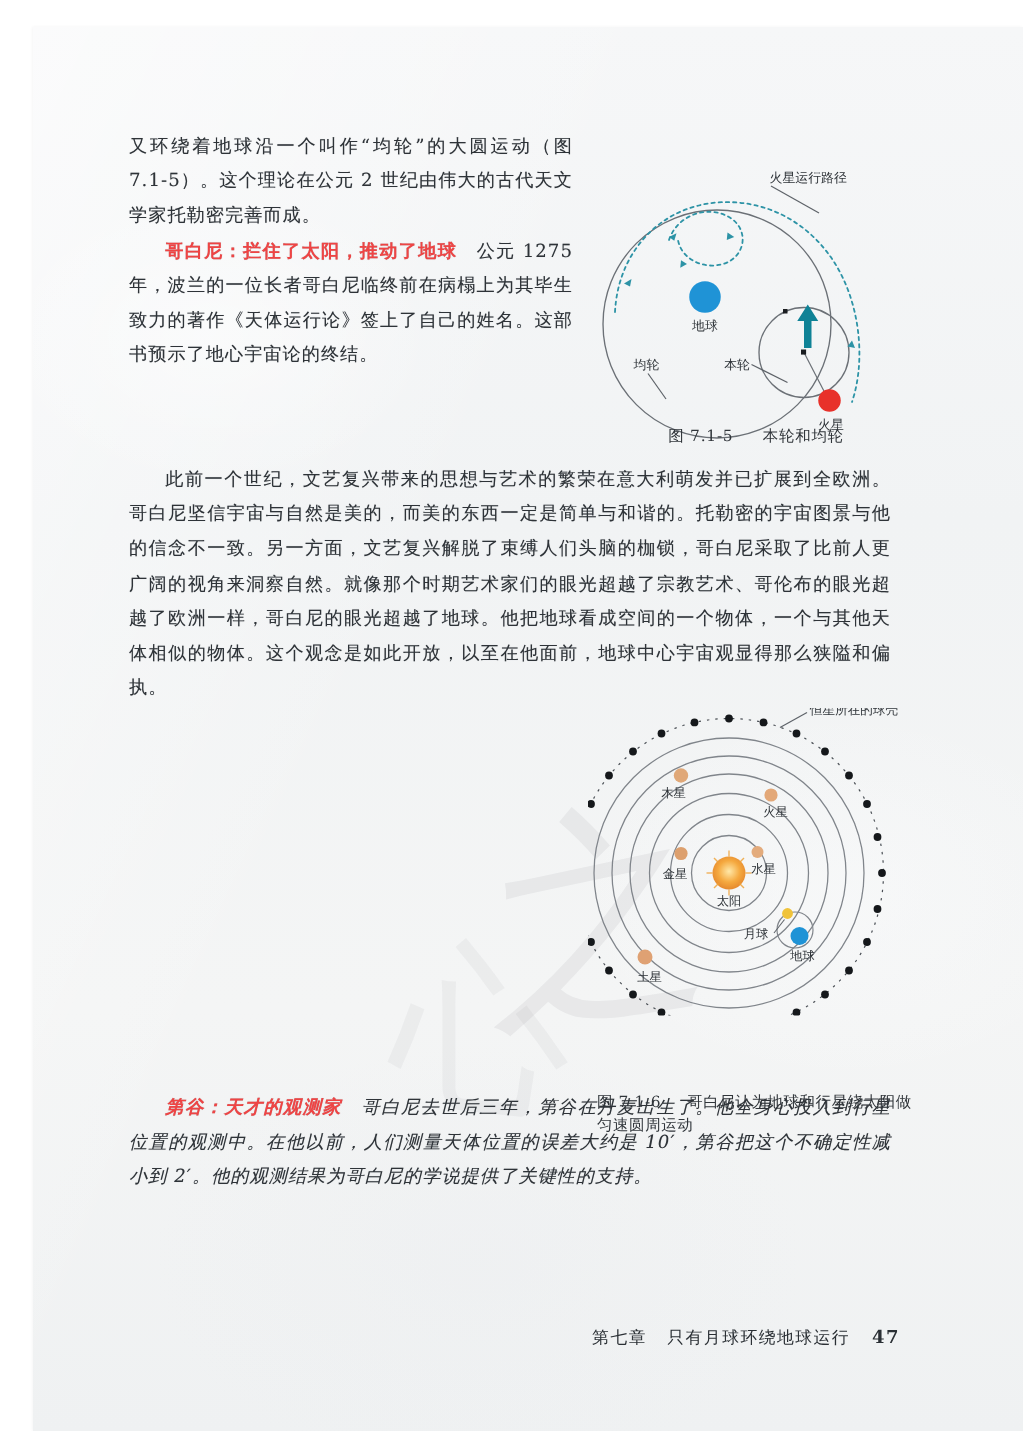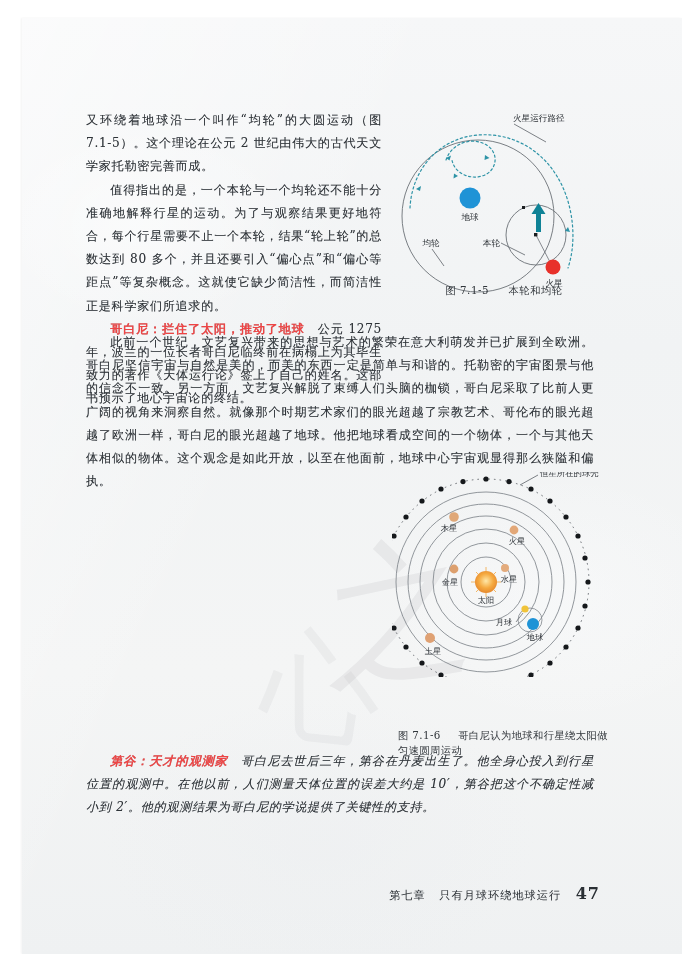--- a/index.html
+++ b/index.html
@@ -57,21 +57,20 @@
   .body-text {
     position: absolute;
     color: #2e3338;
     font-size: 12.1px;
     line-height: 23.2px;
     letter-spacing: 0.7px;
     text-align: justify;
     text-justify: inter-character;
     font-family: "DejaVu Serif", "Liberation Serif", serif;
     text-shadow: 0 0 0.45px rgba(46,51,56,0.35);
-    margin-top: 23px;
   }
   .indent { text-indent: 2em; }
 
   #para-block-1 { left: 86px; top: 86px; width: 296px; }
   #para-block-2 { left: 86px; top: 308px; width: 508px; }
   #para-block-3 { left: 86px; top: 463px; width: 292px; }
   #para-block-4 { left: 86px; top: 727px; width: 508px; font-style: italic; }
 
   .bold-lead { font-weight: bold; color: #ef4444; }
 
@@ -125,42 +124,41 @@
     width: 300px;
     text-align: right;
     font-size: 11.2px;
     color: #2a2f34;
     letter-spacing: 1px;
     font-family: "DejaVu Serif", "Liberation Serif", serif;
   }
   #footer .page-no {
     font-weight: bold;
     margin-left: 10px;
-    font-size: 16px;
+    font-size: 12px;
   }
   #footer .chapter-name { margin-left: 9px; }
 
   
   svg text {
     font-family: "DejaVu Serif", "Liberation Serif", serif;
     fill: #2d3237;
   }
 </style>
 </head>
 <body>
 
 <div id="page-sheet">
   <div id="paper-grain"></div>
   <div class="watermark" id="wm-a">之</div>
   <div class="watermark" id="wm-b">心</div>
 </div>
 
 <div class="body-text" id="para-block-1">
   <div>又环绕着地球沿一个叫作“均轮”的大圆运动（图 7.1-5）。这个理论在公元 2 世纪由伟大的古代天文学家托勒密完善而成。</div>
-  <div class="indent">值得指出的是，一个本轮与一个均轮还不能十分准确地解释行星的运动。为了与观察结果更好地符合，每个行星需要不止一个本轮，结果“轮上轮”的总数达到 80 多个，并且还要引入“偏心点”和“偏心等距点”等复杂概念。这就使它缺少简洁性，而简洁性正是科学家们所追求的。</div>
   <div class="indent">
     <span class="bold-lead">哥白尼：拦住了太阳，推动了地球</span><span>　公元 1275 年，波兰的一位长者哥白尼临终前在病榻上为其毕生致力的著作《天体运行论》签上了自己的姓名。这部书预示了地心宇宙论的终结。</span>
   </div>
 </div>
 
 <div class="body-text" id="para-block-2">
   <div class="indent">此前一个世纪，文艺复兴带来的思想与艺术的繁荣在意大利萌发并已扩展到全欧洲。哥白尼坚信宇宙与自然是美的，而美的东西一定是简单与和谐的。托勒密的宇宙图景与他的信念不一致。另一方面，文艺复兴解脱了束缚人们头脑的枷锁，哥白尼采取了比前人更广阔的视角来洞察自然。就像那个时期艺术家们的眼光超越了宗教艺术、哥伦布的眼光超越了欧洲一样，哥白尼的眼光超越了地球。他把地球看成空间的一个物体，一个与其他天体相似的物体。这个观念是如此开放，以至在他面前，地球中心宇宙观显得那么狭隘和偏执。</div>
 </div>
 
 <div class="body-text" id="para-block-3">

